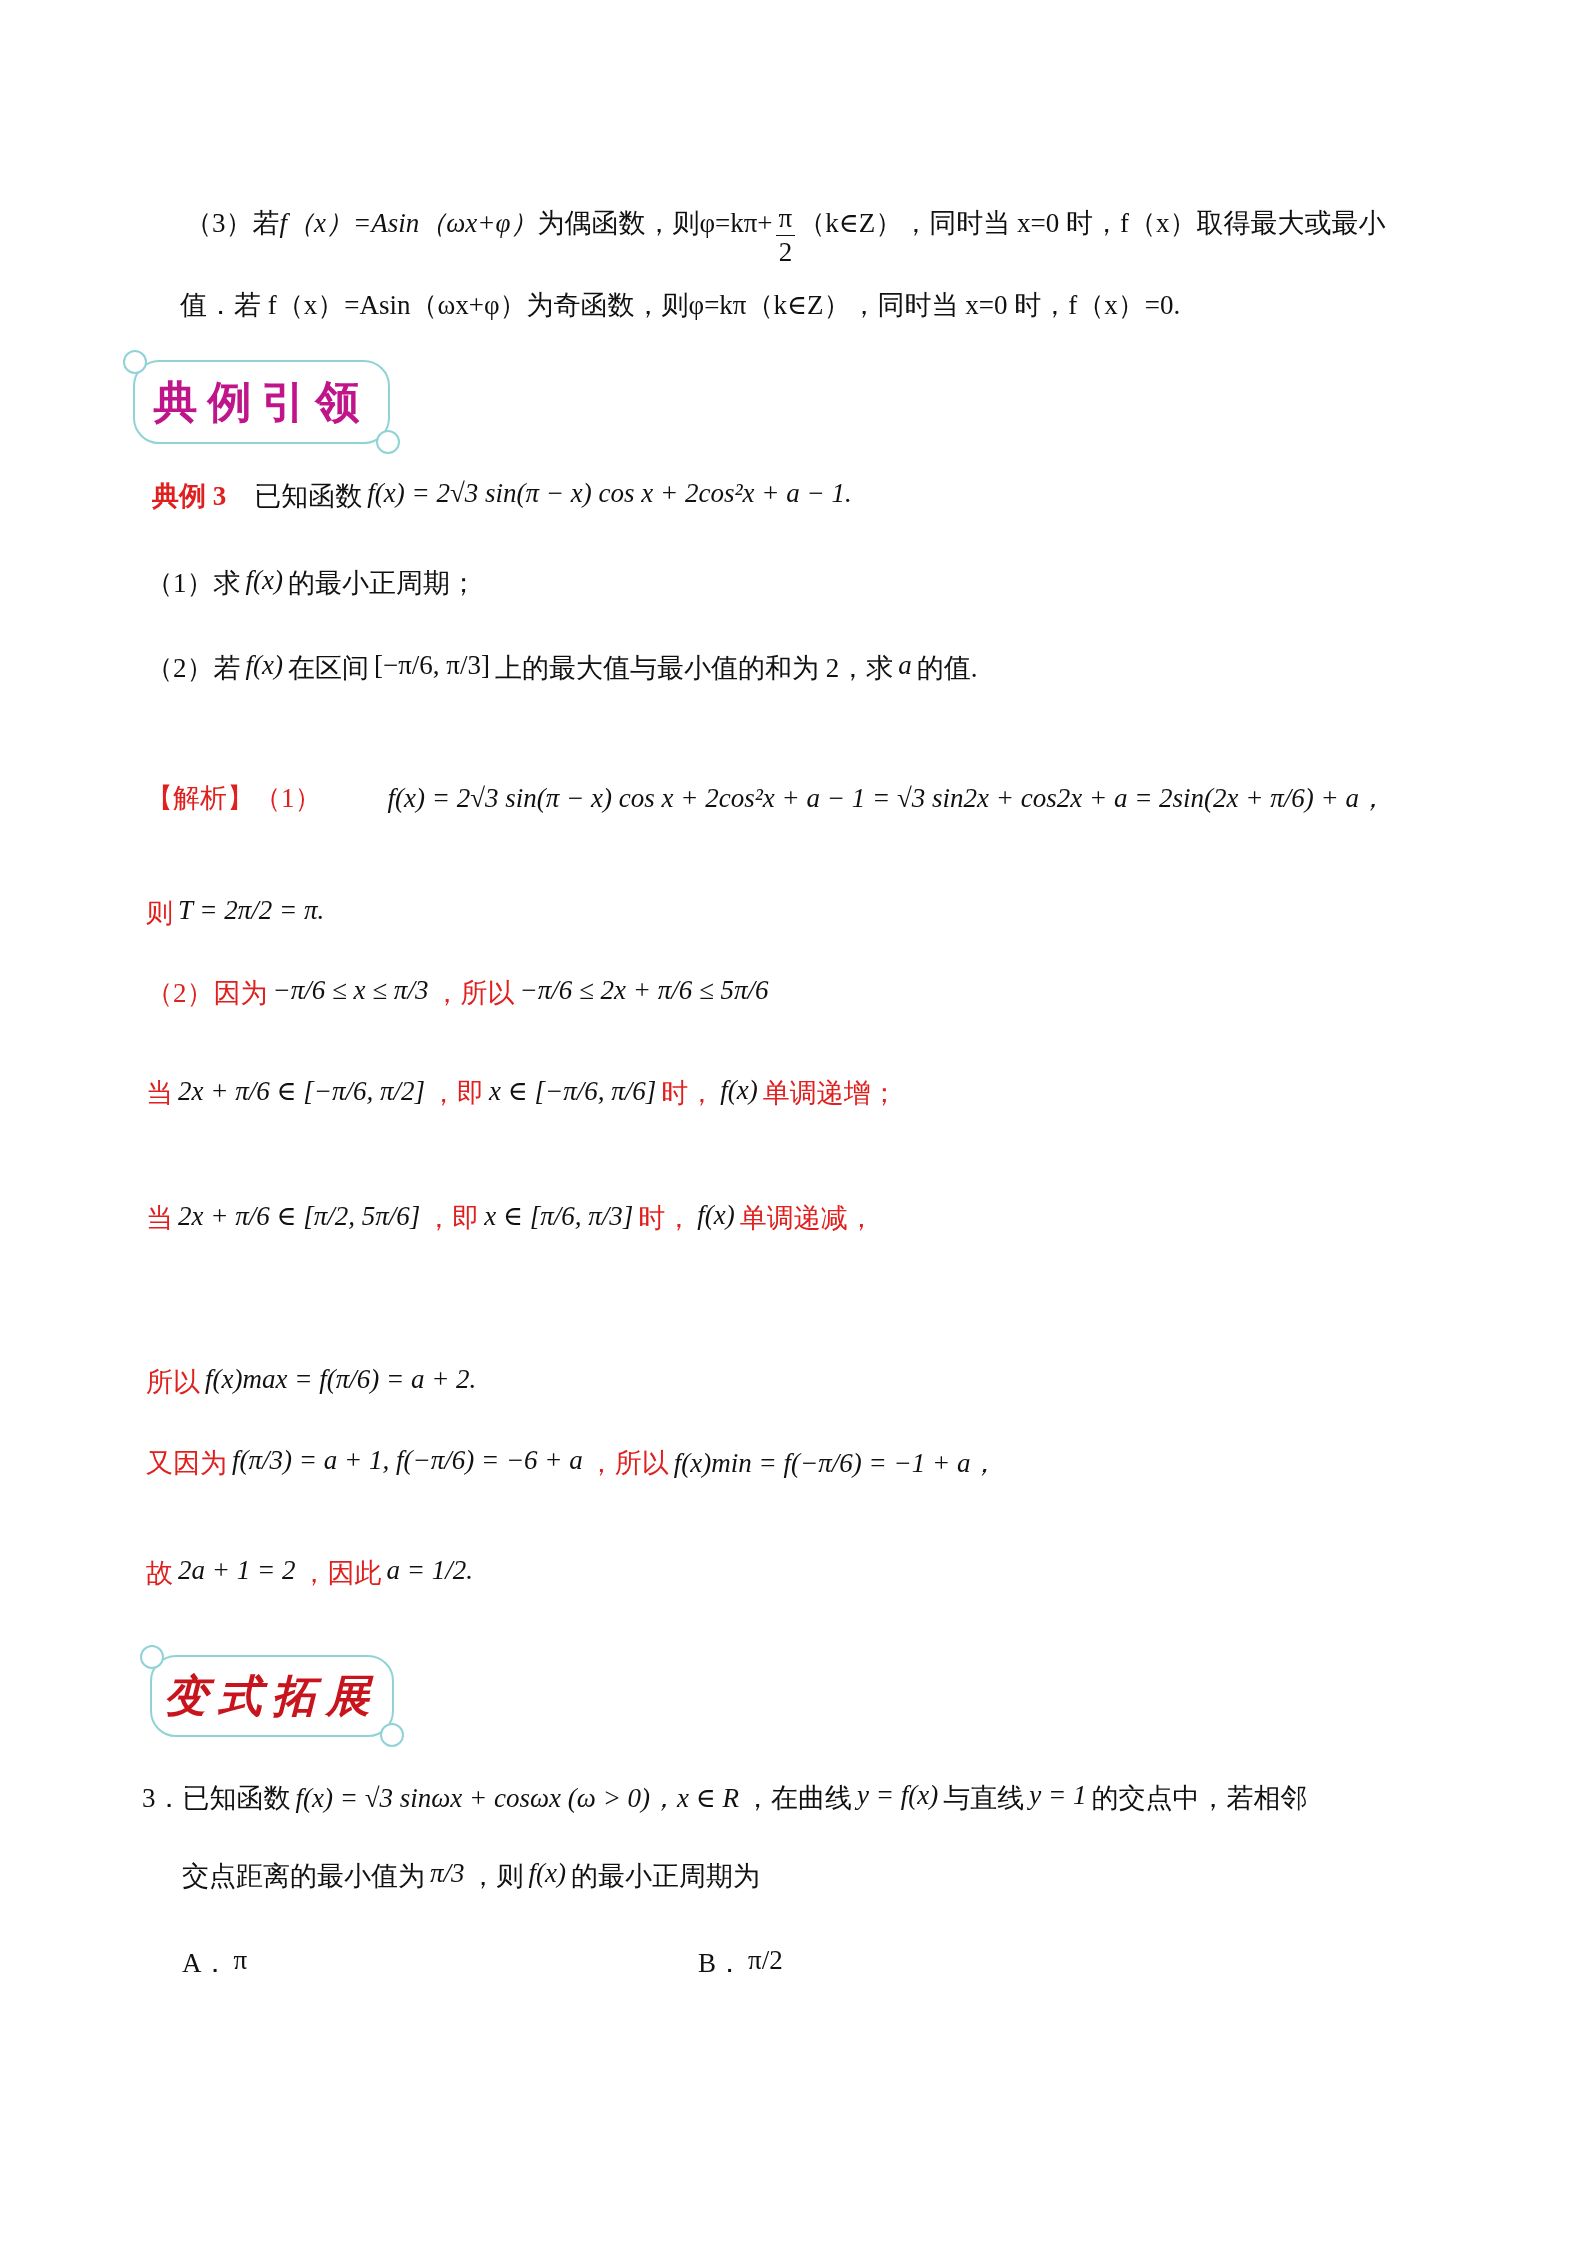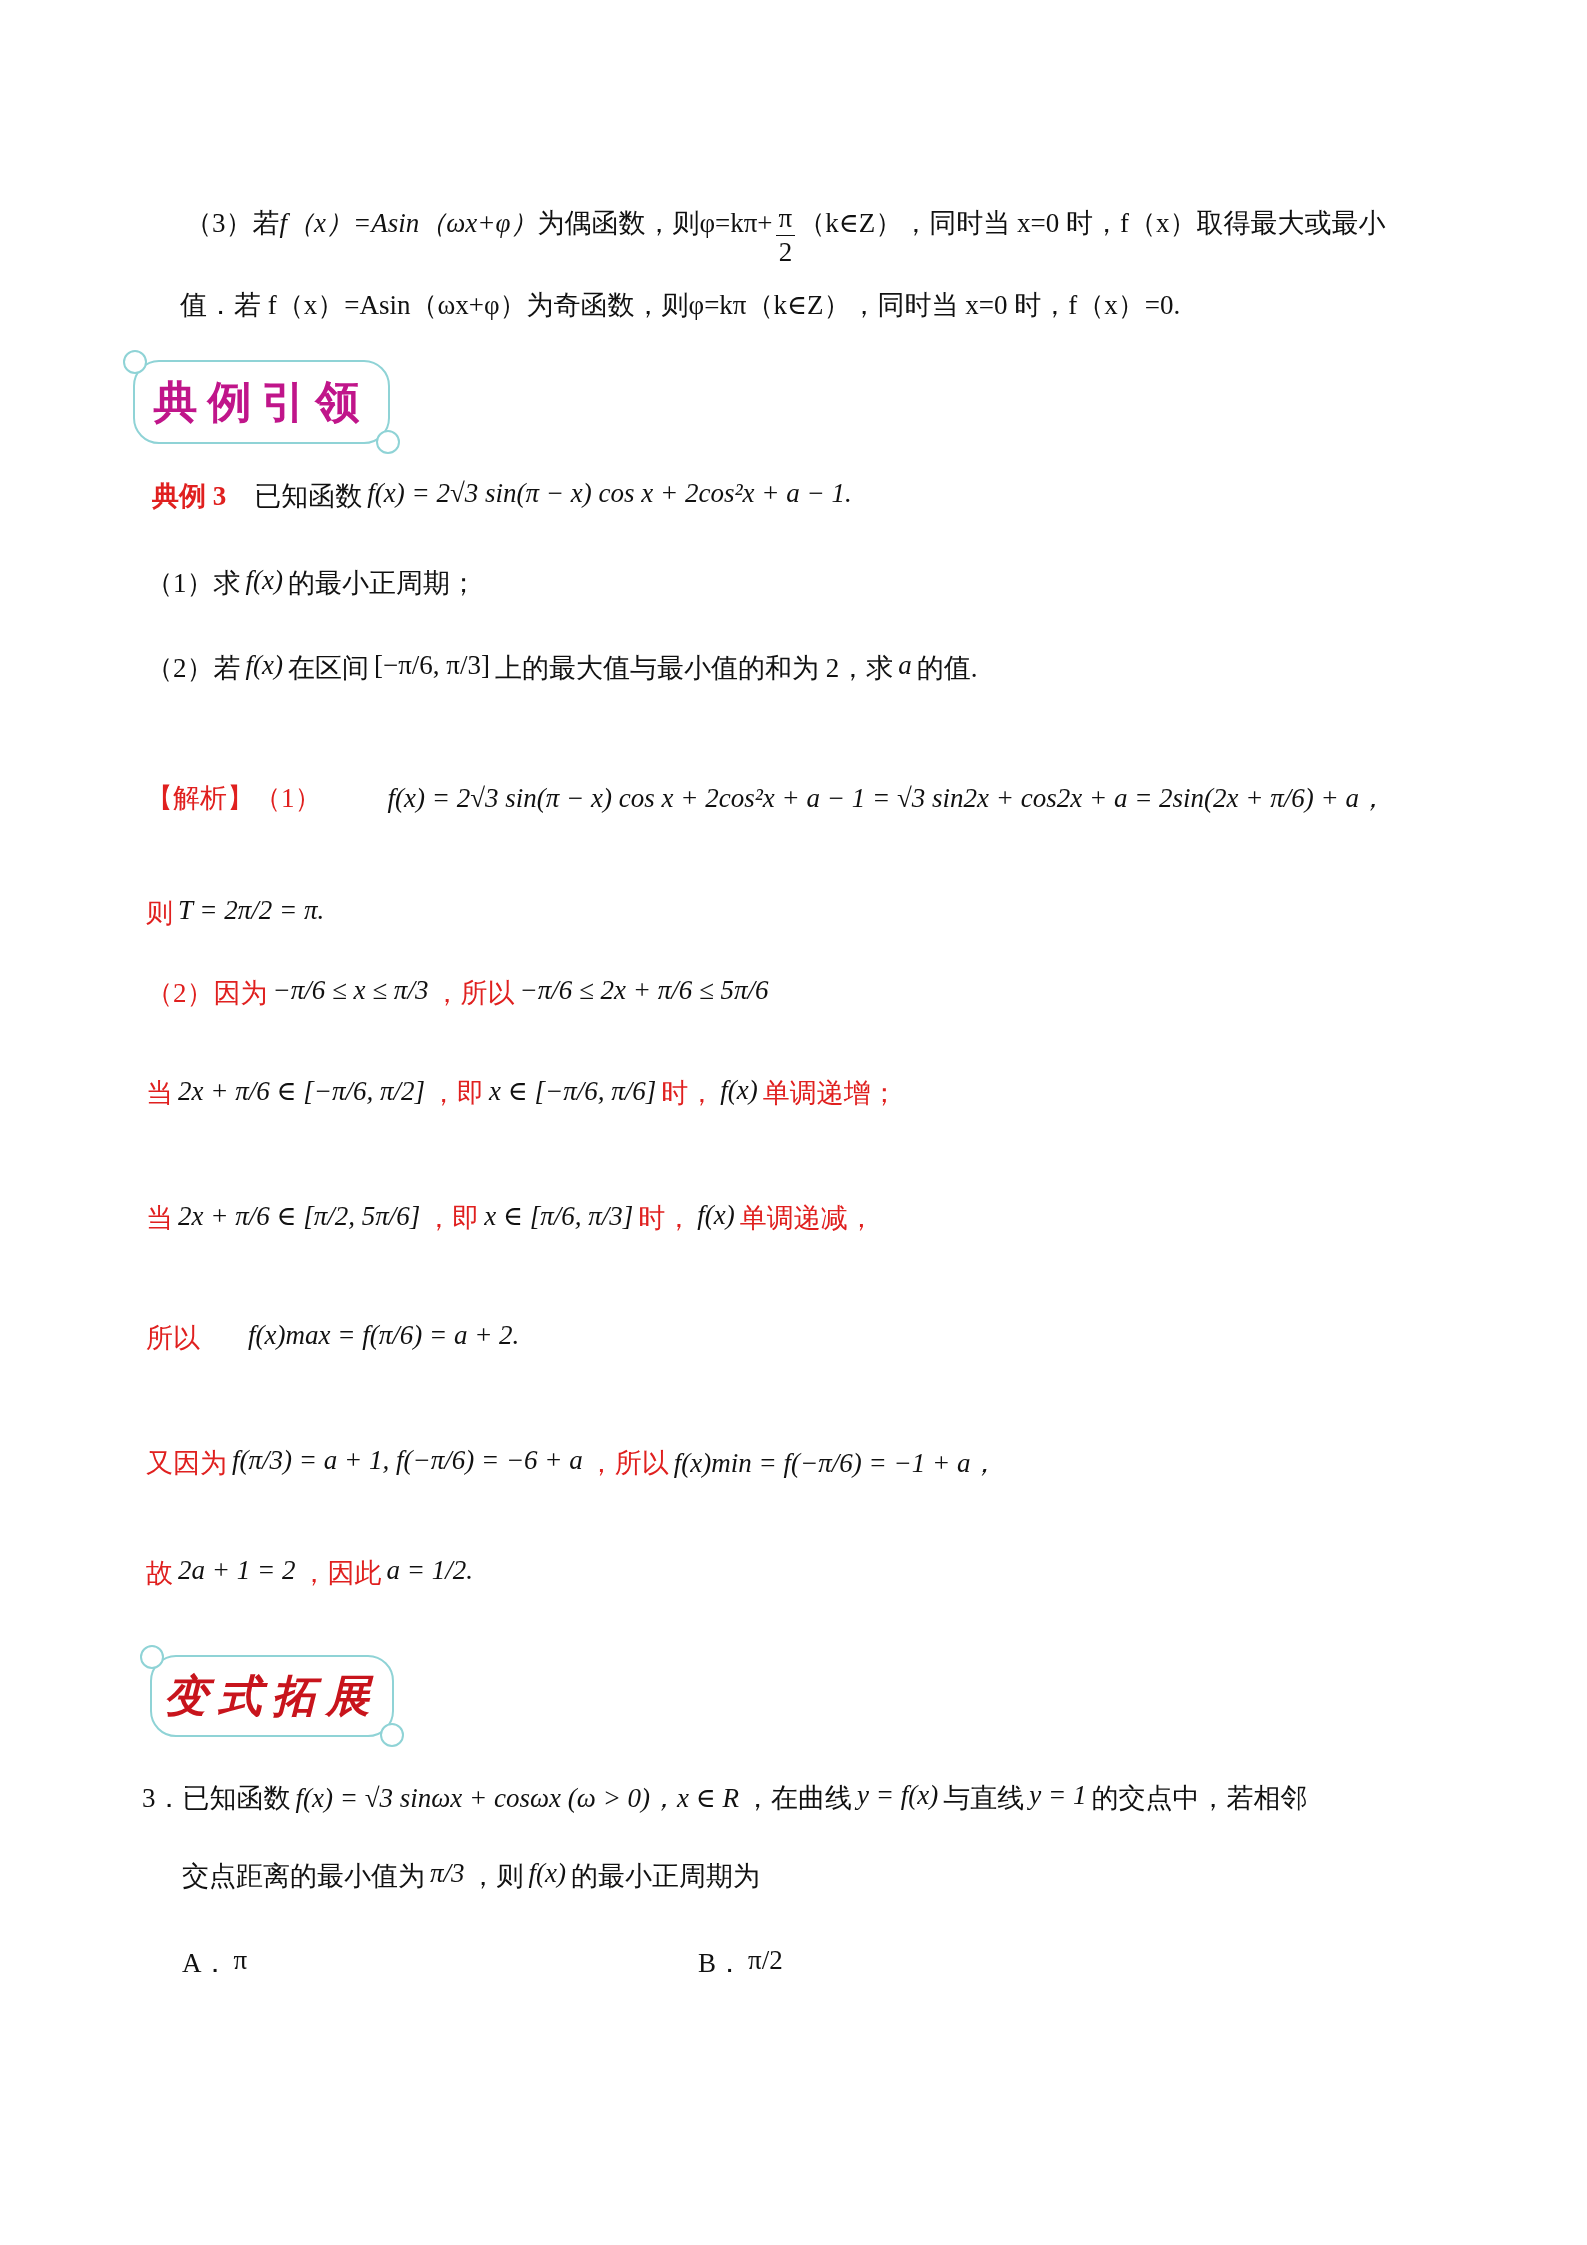--- a/index.html
+++ b/index.html
@@ -95,21 +95,21 @@
 </div>
 <div class="line" style="left:146px; top:1200px; height:80px;">
   <span class="red">当</span>
   <span class="i m">2x + π/6 ∈ [π/2, 5π/6]</span>
   <span class="red">，即</span>
   <span class="i m">x ∈ [π/6, π/3]</span>
   <span class="red">时，</span>
   <span class="i m">f(x)</span>
   <span class="red">单调递减，</span>
 </div>
-<div class="line" style="left:146px; top:1320px; height:80px;gap:43px;">
+<div class="line" style="left:146px; top:1364px; height:80px;">
   <span class="red">所以</span>
   <span class="i m">f(x)max = f(π/6) = a + 2.</span>
 </div>
 <div class="line" style="left:146px; top:1445px; height:80px;">
   <span class="red">又因为</span>
   <span class="i m">f(π/3) = a + 1, f(−π/6) = −6 + a</span>
   <span class="red">，所以</span>
   <span class="i m">f(x)min = f(−π/6) = −1 + a，</span>
 </div>
 <div class="line" style="left:146px; top:1555px; height:70px;">

